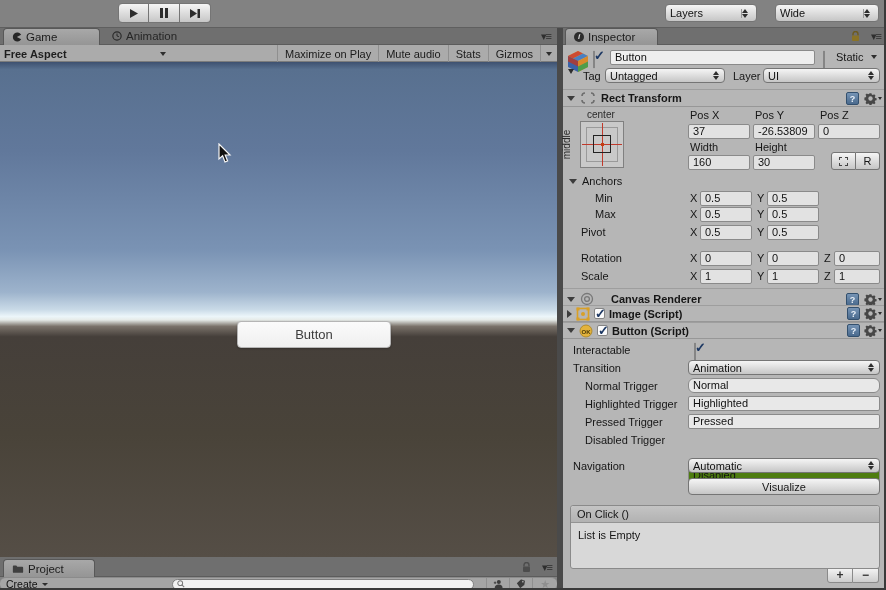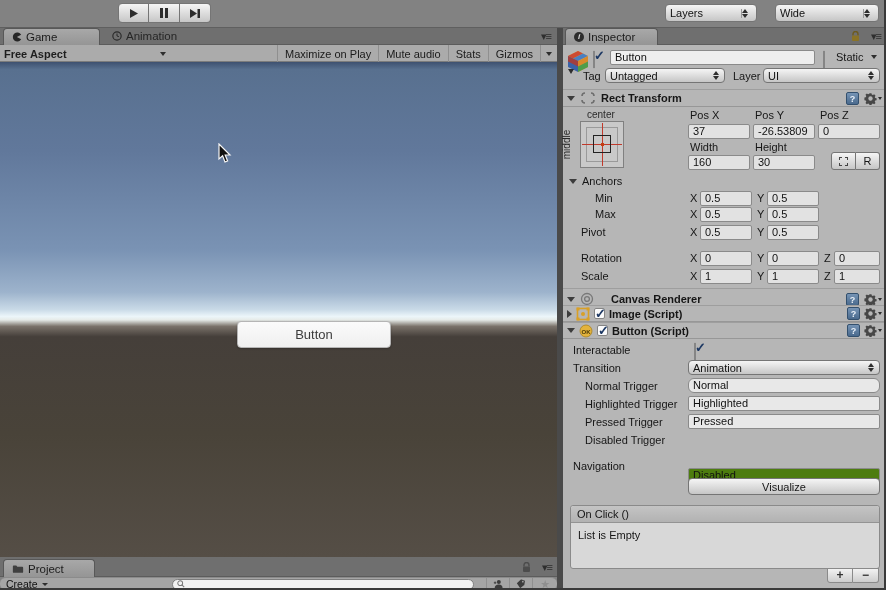--- a/index.html
+++ b/index.html
@@ -417,20 +417,24 @@
     <span class="lbl abs" style="left:22px;top:353px;width:101px;overflow:hidden;">Highlighted Trigger</span>
     <div class="fld abs" style="left:125px;top:351px;width:192px;background:#e8e8e8;"><span>Highlighted</span></div>
 
     <span class="lbl abs" style="left:22px;top:371px;width:101px;overflow:hidden;">Pressed Trigger</span>
     <div class="fld abs" style="left:125px;top:369px;width:192px;background:#e8e8e8;"><span>Pressed</span></div>
 
     <span class="lbl abs" style="left:22px;top:389px;width:101px;overflow:hidden;">Disabled Trigger</span>
     <div class="fld abs" style="left:125px;top:387px;width:192px;background:#4d7c0f;margin-top:36px;"><span>Disabled</span></div>
 
     <span class="lbl abs" style="left:10px;top:415px;">Navigation</span>
+    <div class="btnface drop abs" style="left:125px;top:413px;width:192px;border-radius:4px;">
+      <span>Automatic</span>
+      <span class="ud"></span>
+    </div>
 
     <div class="btnface abs" style="left:125px;top:433px;width:192px;height:17px;border-radius:4px;display:flex;align-items:center;justify-content:center;">
       <span class="lbl">Visualize</span>
     </div>
 
     
     <div class="onbox abs" style="left:7px;top:460px;width:310px;height:64px;">
       <div class="onhdr"><span>On Click ()</span></div>
       <div class="lbl" style="padding:6px 7px;">List is Empty</div>
     </div>

